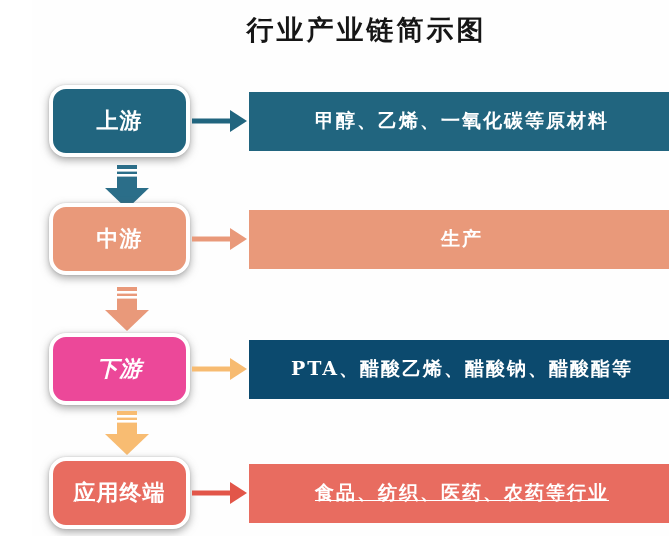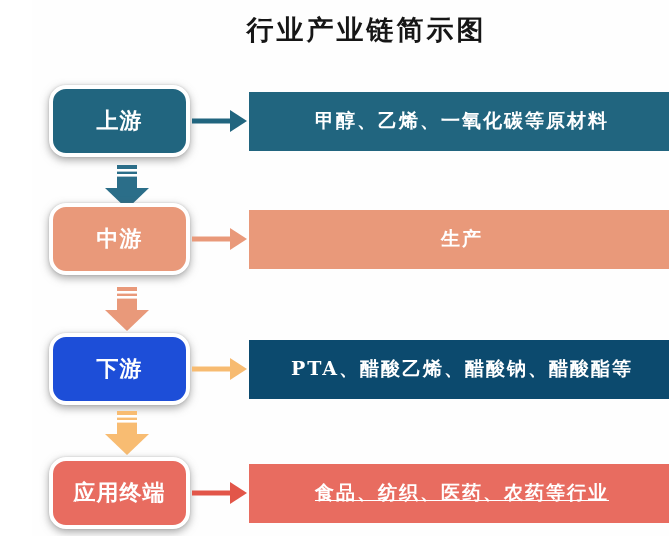--- a/index.html
+++ b/index.html
@@ -107,21 +107,21 @@
       <g style="fill: rgb(233, 153, 122);">
         <rect x="15" y="0" width="20" height="24"></rect>
         <polygon points="3,23 47,23 25,44"></polygon>
       </g>
       <rect x="15" y="4" width="20" height="2.6" fill="#ffffff"></rect>
       <rect x="15" y="9" width="20" height="2.6" fill="#ffffff"></rect>
     </svg>
   </div>
 
   <div class="row row-3">
-    <div class="node" style="background-color: #1d4ed8;">下游</div>
+    <div class="node" style="background-color: #ec4899; font-style: italic;">下游</div>
     <div class="h-arrow">
       <svg width="59" height="26" viewBox="0 0 59 26">
         <g style="fill: rgb(247, 187, 113);">
           <rect x="2" y="10.5" width="40" height="5"></rect>
           <polygon points="40,2 40,24 57,13"></polygon>
         </g>
       </svg>
     </div>
     <div class="bar" style="background-color: #0c4a6e;">PTA、醋酸乙烯、醋酸钠、醋酸酯等</div>
   </div>

